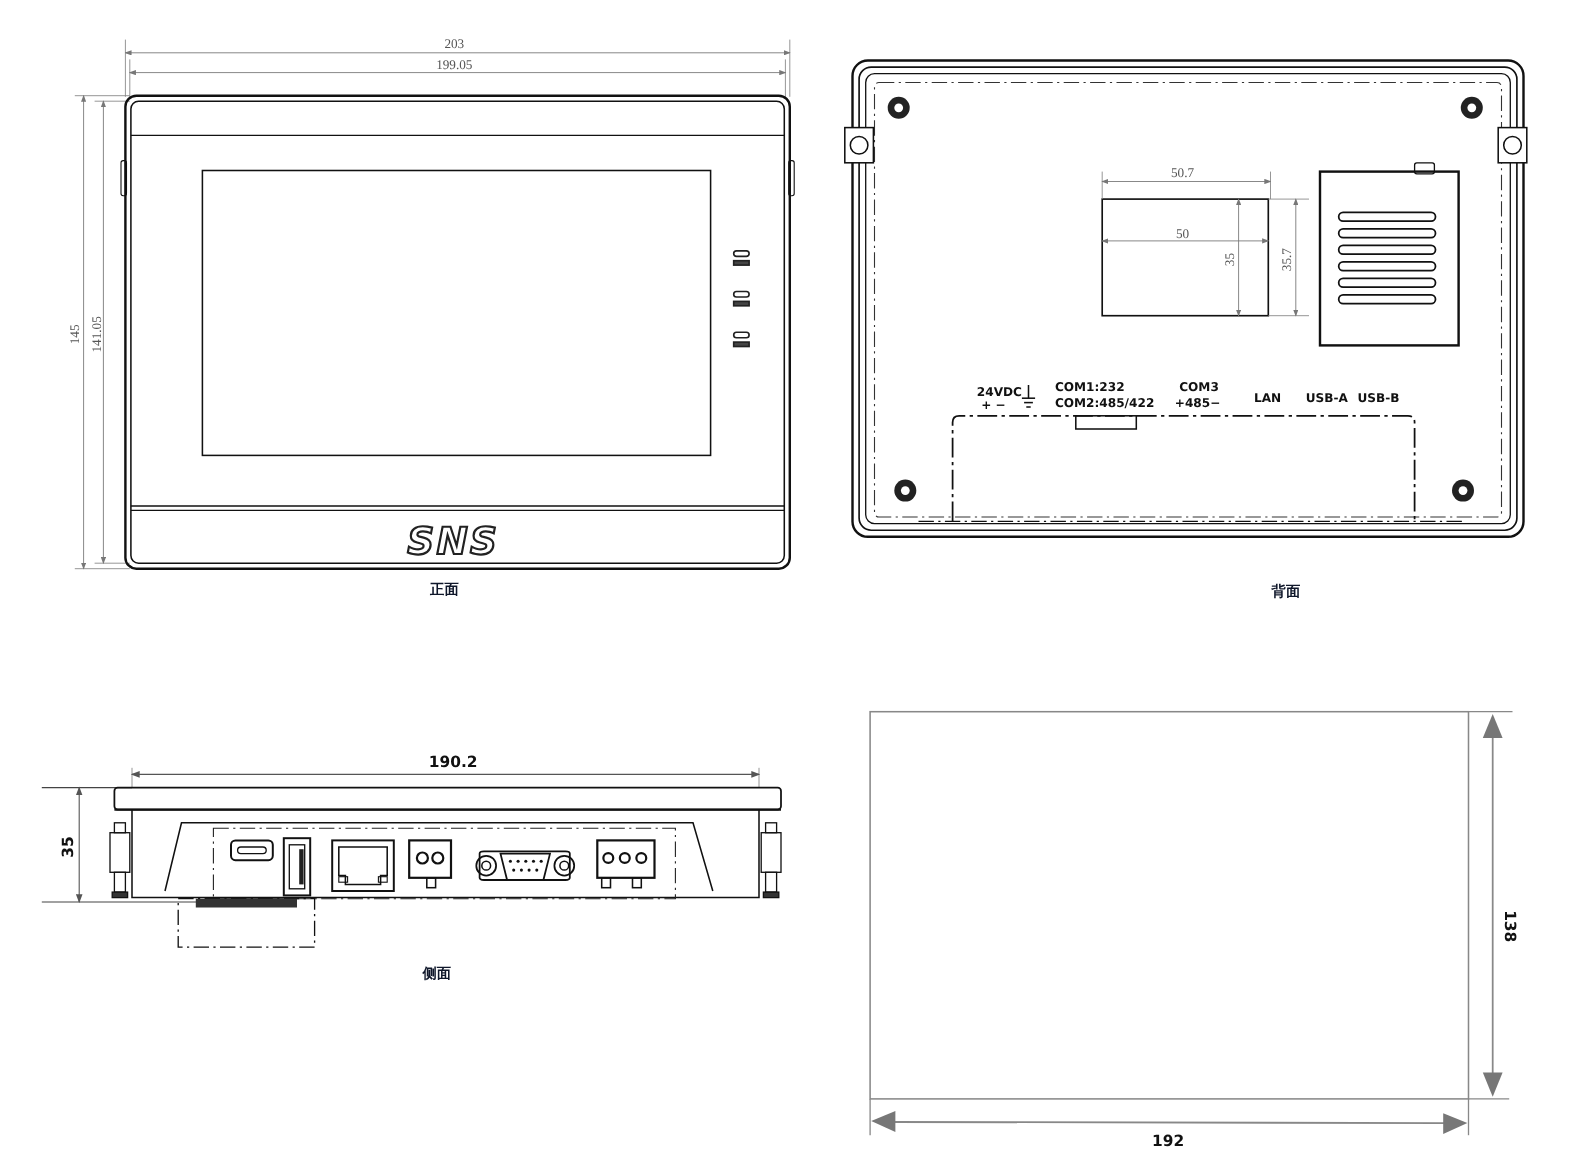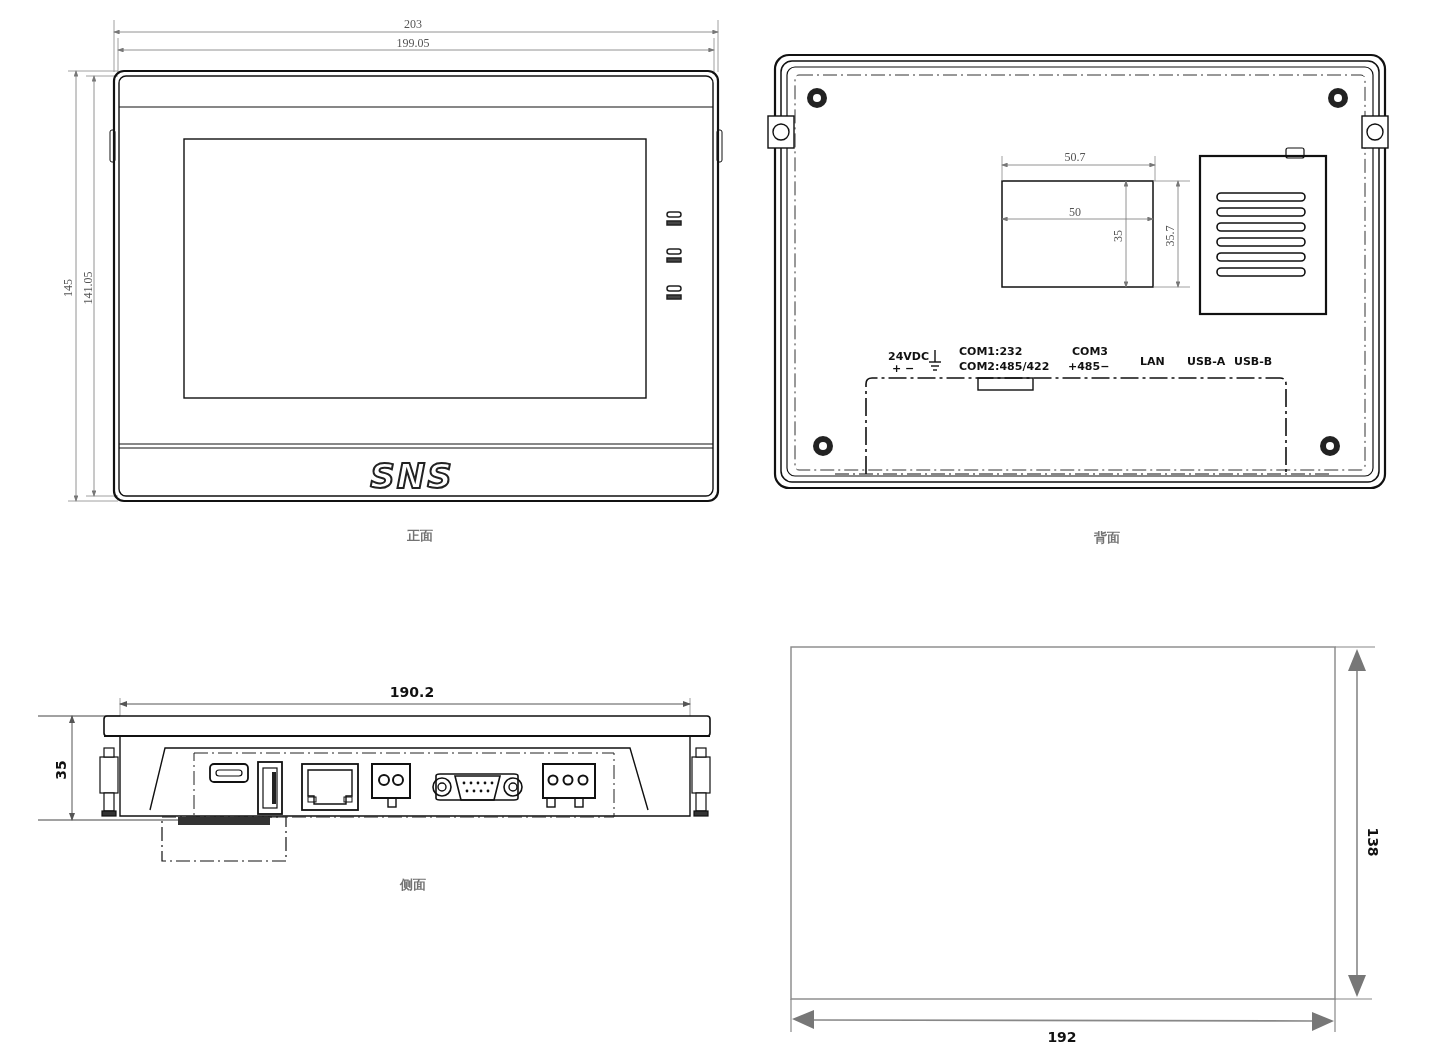--- a/index.html
+++ b/index.html
@@ -2,28 +2,28 @@
 <html><head>
 <meta charset="utf-8">
 <style>
   html, body { margin:0; padding:0; background:#ffffff; }
   body { width:1435px; height:1056px; position:relative; overflow:hidden;
          font-family:"DejaVu Sans", sans-serif; color:#111; }
   .view { position:absolute; }
   .dim-thin { font-family:"Liberation Serif", serif; font-size:12px; fill:#555; }
   .dim-bold { font-family:"DejaVu Sans", sans-serif; font-size:14px; font-weight:bold; fill:#111; }
   .port-label { font-family:"DejaVu Sans", sans-serif; font-size:11px; font-weight:bold; fill:#111; }
-  .caption { position:absolute; font-size:13px; font-weight:bold; color:#737373;
-             font-family:"DejaVu Sans", sans-serif;margin-left:16px; }
+  .caption { position:absolute; font-size:13px; font-weight:bold; color:#0f172a;
+             font-family:"DejaVu Sans", sans-serif; }
   svg text { font-family:"DejaVu Sans", sans-serif; }
 </style>
 </head>
 <body>
 
-<div class="view" style="left:0;top:0;width:740px;height:560px;text-decoration:underline;">
+<div class="view" style="left:0;top:16px;width:740px;height:560px;text-decoration:underline;">
   <svg width="740" height="560" viewBox="0 0 740 560">
     <defs>
       <marker id="ah" markerWidth="8" markerHeight="6" refX="7" refY="3" orient="auto-start-reverse">
         <path d="M0,0 L8,3 L0,6 z" fill="#777"></path>
       </marker>
     </defs>
 
     <line x1="114" y1="20" x2="114" y2="72" stroke="#888" stroke-width="0.8"></line>
     <line x1="718" y1="20" x2="718" y2="72" stroke="#888" stroke-width="0.8"></line>
     <line x1="118" y1="38" x2="118" y2="72" stroke="#888" stroke-width="0.8"></line>
@@ -137,21 +137,21 @@
     <text class="port-label" x="1068" y="386">+485−</text>
     <text class="port-label" x="1140" y="381">LAN</text>
     <text class="port-label" x="1187" y="381">USB-A</text>
     <text class="port-label" x="1234" y="381">USB-B</text>
 
     <path d="M866,490 L866,400 Q866,394 872,394 L1280,394 Q1286,394 1286,400 L1286,490" fill="none" stroke="#111" stroke-width="1.6" stroke-dasharray="18 4 3 4"></path>
     <rect x="978" y="394" width="55" height="12" fill="none" stroke="#111" stroke-width="1.4"></rect>
     <line x1="835" y1="490" x2="1330" y2="490" stroke="#111" stroke-width="1.2" stroke-dasharray="14 4 2 4"></line>
   </svg>
 </div>
-<div class="caption" style="left:1078px;top:529px;">背面</div>
+<div class="caption" style="left:1156px;top:529px;">背面</div>
 
 <div class="view" style="left:30px;top:670px;width:700px;height:200px;text-decoration:underline;">
   <svg width="700" height="200" viewBox="30 670 700 200">
     <defs>
       <marker id="ah3" markerWidth="8" markerHeight="6" refX="7" refY="3" orient="auto-start-reverse">
         <path d="M0,0 L8,3 L0,6 z" fill="#555"></path>
       </marker>
     </defs>
 
     <line x1="120" y1="698" x2="120" y2="716" stroke="#888" stroke-width="0.8"></line>

